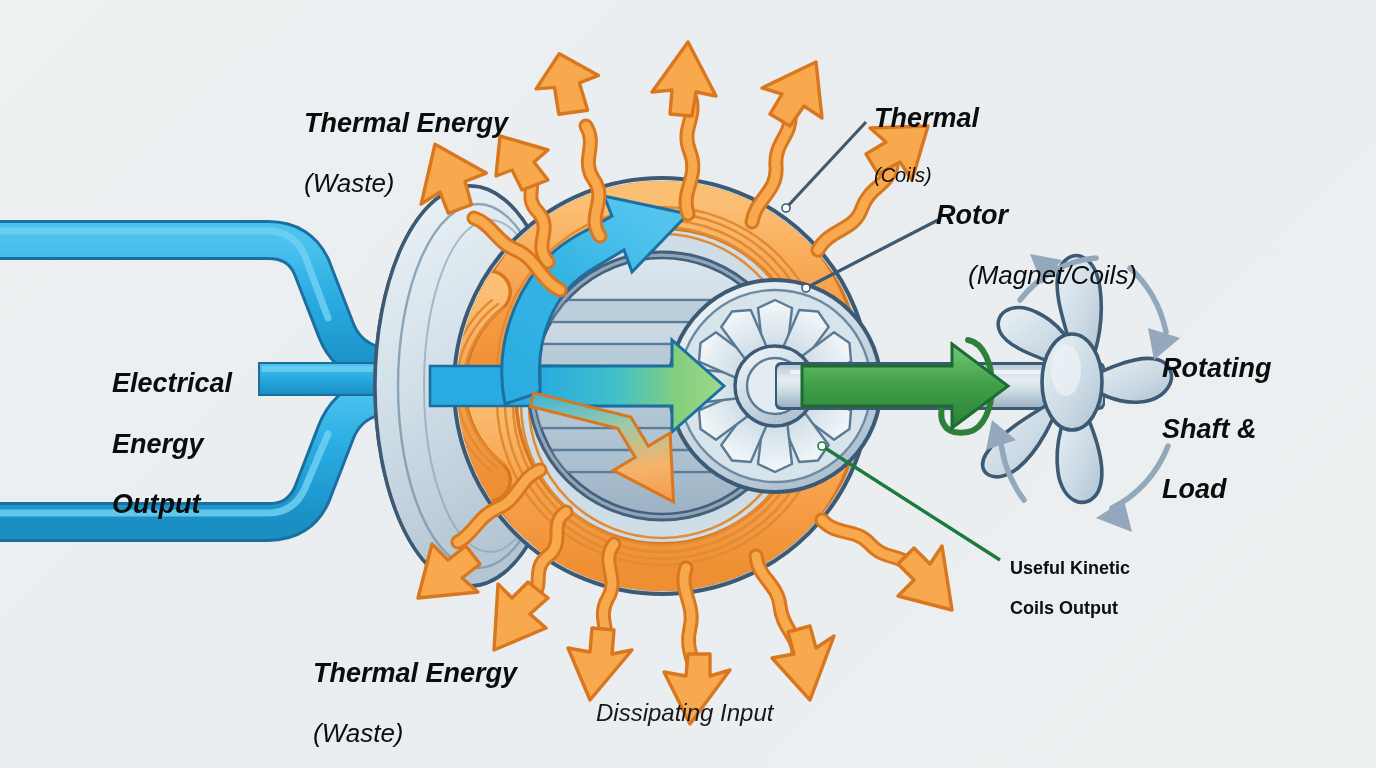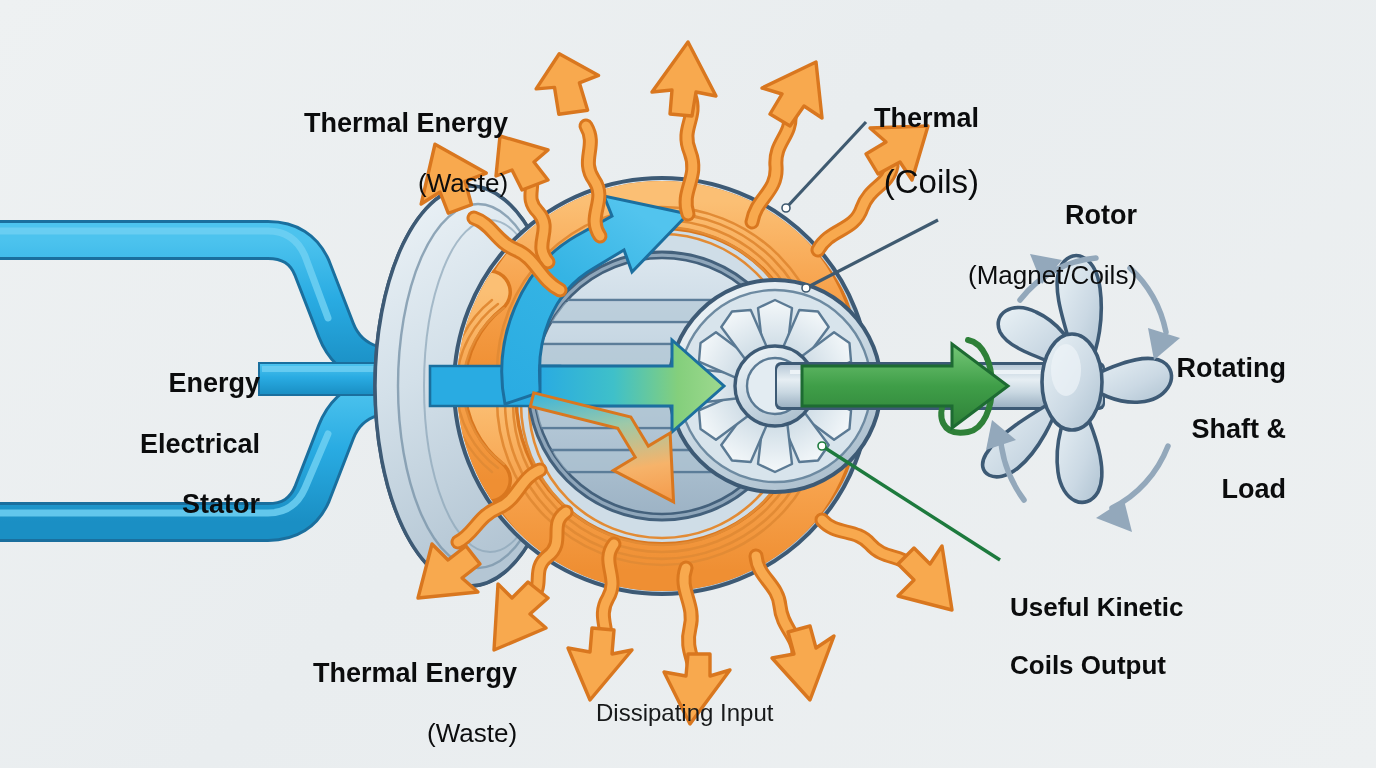--- a/index.html
+++ b/index.html
@@ -7,33 +7,33 @@
     width:1376px;height:768px;overflow:hidden;
     font-family:"Liberation Sans","DejaVu Sans",sans-serif;
     background:#eceff1;
   }
   #stage{position:relative;width:1376px;height:768px;
     background:linear-gradient(135deg,#eef1f2 0%,#e9edef 45%,#edf0f1 100%);}
   svg.layer{position:absolute;left:0;top:0;width:1376px;height:768px;}
   .lbl{position:absolute;color:#0b0c0d;line-height:1.12;white-space:pre-line;}
   .lbl .b{font-weight:bold;display:block;}
   .lbl .n{font-weight:normal;display:block;}
-  .c{text-align:right;}
+  .c{text-align:left;font-style:italic;}
   .l{text-align:left;}
   #lbl-thermal-top{left:304px;top:78px;font-size:27px;}
   #lbl-thermal-top .n{font-size:26px;}
   #lbl-thermal-bottom{left:313px;top:628px;font-size:27px;}
   #lbl-thermal-bottom .n{font-size:26px;}
   #lbl-electrical{left:112px;top:338px;font-size:27px;width:148px;}
   #lbl-stator{left:874px;top:73px;font-size:27px;}
-  #lbl-stator .n{font-size:33px;}
+  #lbl-stator .n{font-size:20px;}
   #lbl-rotor{left:936px;top:170px;font-size:27px;}
   #lbl-rotor .n{font-size:26px;margin-left:32px;}
   #lbl-shaft{left:1162px;top:323px;font-size:27px;width:124px;}
-  #lbl-useful{left:1010px;top:564px;font-size:26px;font-weight:bold;}
+  #lbl-useful{left:1010px;top:538px;font-size:18px;font-weight:bold;}
   #lbl-dissipating{left:596px;top:700px;font-size:24px;font-weight:normal;color:#17191a;}
 </style>
 </head>
 <body>
 
 <div id="stage">
 
   <svg class="layer" viewBox="0 0 1376 768">
     <defs>
       <linearGradient id="gCable" x1="0" y1="0" x2="0" y2="1">
@@ -385,23 +385,23 @@
     <span class="b">Thermal Energy</span>
     <span class="n">(Waste)</span>
   </div>
 
   <div class="lbl c" id="lbl-thermal-bottom">
     <span class="b">Thermal Energy</span>
     <span class="n">(Waste)</span>
   </div>
 
   <div class="lbl c" id="lbl-electrical">
+    <span class="b">Electrical</span>
     <span class="b">Energy</span>
-    <span class="b">Electrical</span>
-    <span class="b">Stator</span>
+    <span class="b">Output</span>
   </div>
 
   <div class="lbl c" id="lbl-stator">
     <span class="b">Thermal</span>
     <span class="n">(Coils)</span>
   </div>
 
   <div class="lbl c" id="lbl-rotor">
     <span class="b">Rotor</span>
     <span class="n">(Magnet/Coils)</span>

